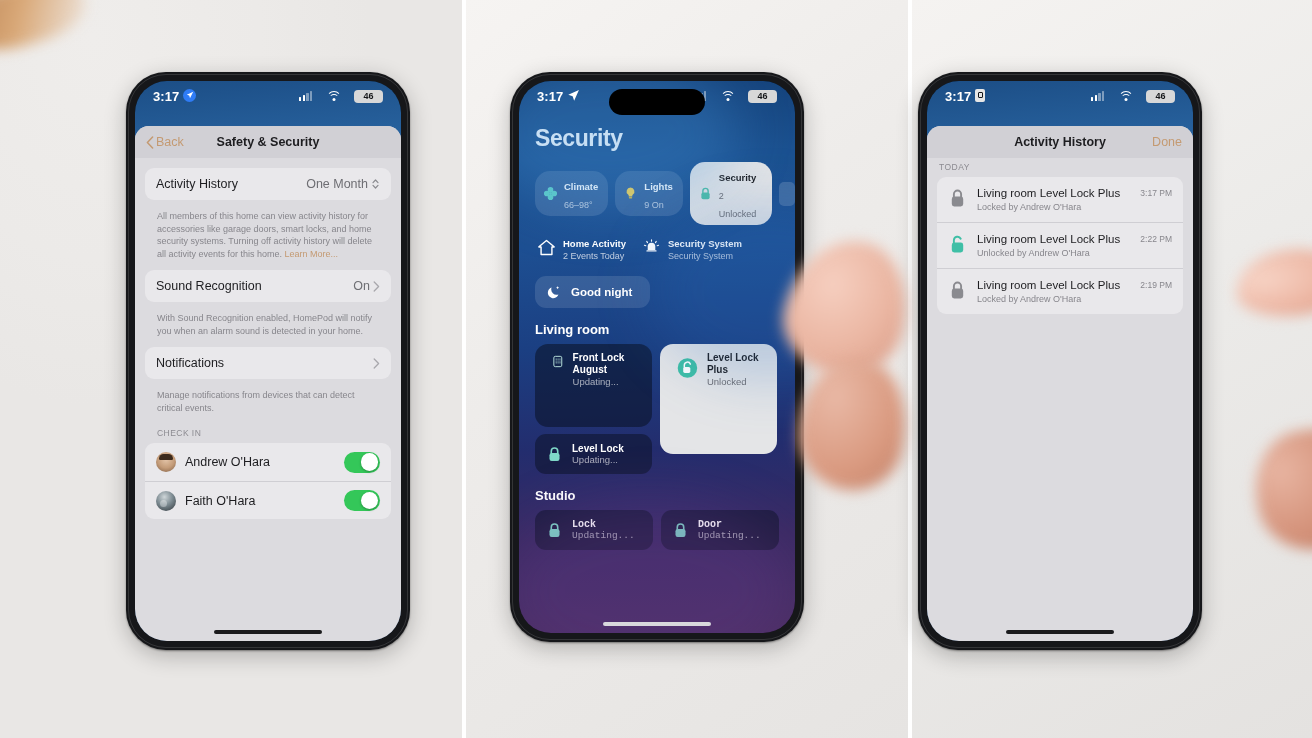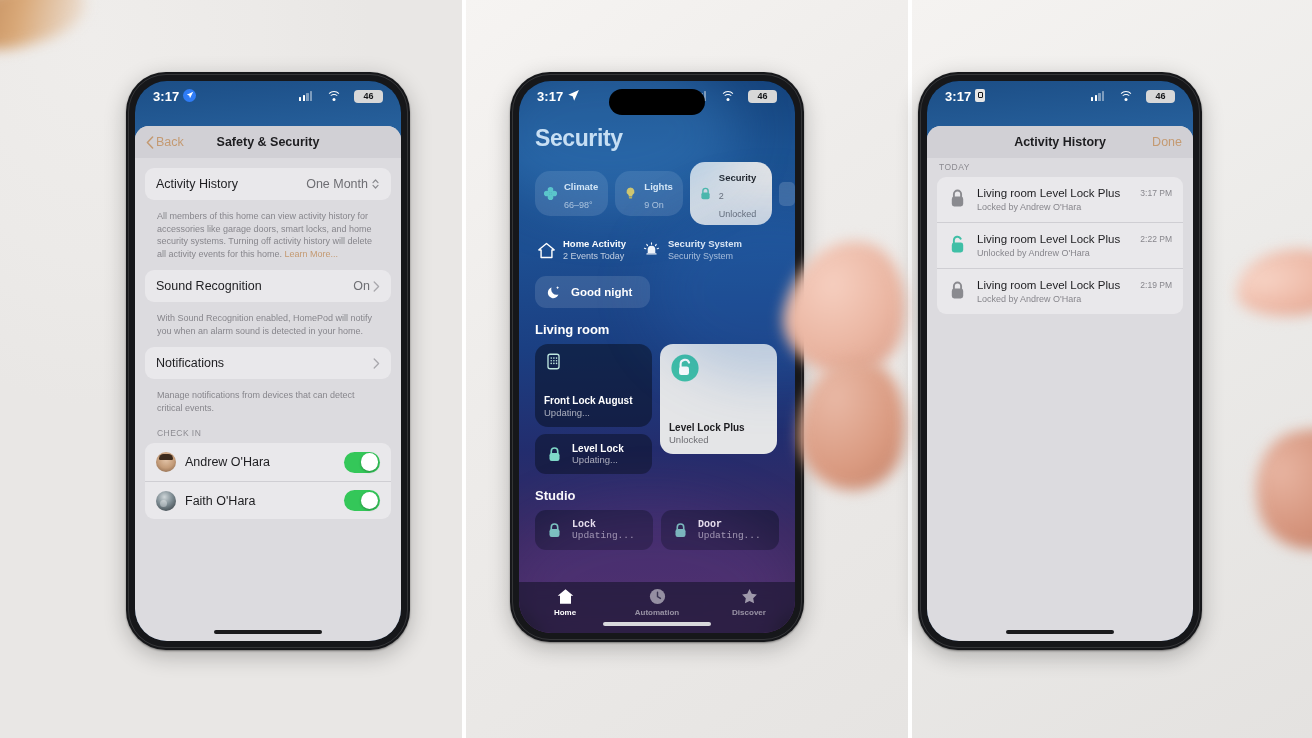--- a/index.html
+++ b/index.html
@@ -165,35 +165,35 @@
     padding:4.5px 10px 4.5px 8px;background:rgba(255,255,255,.13);}
   .chip.active{background:#e4e5e7;}
   .chip-ic{width:15px;height:15px;flex:none;display:block;}
   .chip-txt .t{font-size:9.5px;font-weight:700;color:#fff;line-height:11px;}
   .chip-txt .s{font-size:9px;color:rgba(255,255,255,.66);line-height:11px;}
   .chip.active .chip-txt .t{color:#1d1d20;}
   .chip.active .chip-txt .s{color:#6e6e73;}
   .chip-edge{width:16px;height:24px;border-radius:5px;background:rgba(255,255,255,.16);flex:none;}
 
   .summary{display:flex;gap:16px;padding:13px 0 0 18px;}
-  .sum{display:flex;align-items:center;gap:7px;}
+  .sum{display:flex;align-items:flex-start;gap:7px;}
   .sum-ic{width:19px;height:19px;flex:none;display:block;}
   .sum .t{font-size:9.5px;font-weight:700;color:#fff;line-height:12px;}
   .sum .s{font-size:9px;color:rgba(255,255,255,.72);line-height:12px;}
 
   .scene{margin:14px 0 0 16px;display:inline-flex;align-items:center;gap:9px;
     background:rgba(255,255,255,.12);border-radius:11px;padding:8px 18px 8px 11px;}
   .scene-ic{width:16px;height:16px;display:block;flex:none;}
   .scene-lbl{font-size:11.5px;font-weight:700;color:#fff;}
 
   .room-head{font-size:13px;font-weight:700;color:#fff;margin:14px 0 7px 16px;}
   .tiles{display:flex;gap:8px;padding:0 16px;}
   .tile-col{display:flex;flex-direction:column;gap:7px;width:117px;}
   .tile-lg{height:83px;border-radius:13px;background:rgba(10,16,34,.55);
-    padding:8px 9px;box-sizing:border-box;display:flex;flex-direction:column;
+    padding:8px 16px;box-sizing:border-box;display:flex;flex-direction:row;
     justify-content:space-between;gap:8px;}
   .tile-lg.on{background:#e4e5e7;}
   .tile-ic{width:19px;height:19px;display:block;}
   .tile-t{font-size:10px;font-weight:700;color:#fff;line-height:12px;}
   .tile-s{font-size:9.5px;color:rgba(255,255,255,.62);line-height:12px;}
   .tile-lg.on .tile-t{color:#1d1d20;}
   .tile-lg.on .tile-s{color:#6e6e73;}
   .tile-sm{height:40px;border-radius:11px;background:rgba(10,16,34,.5);
     display:flex;align-items:center;gap:8px;padding:0 10px;box-sizing:border-box;}
   .tile-sm .tx .tile-t{line-height:11.5px;}
@@ -512,41 +512,20 @@
               <path d="M6.6 8.6V6.5a3.4 3.4 0 0 1 6.8 0v2.1" stroke="#7fd8c8" stroke-width="1.7" fill="none" stroke-linecap="round"></path>
               <rect x="4.7" y="8.4" width="10.6" height="8.4" rx="2.3" fill="#7fd8c8"></rect>
             </svg>
             <div class="tx">
               <div class="tile-t">Door</div>
               <div class="tile-s">Updating...</div>
             </div>
           </div>
         </div>
 
-        <div class="tabbar">
-          <div class="tab active">
-            <svg class="tab-ic" viewBox="0 0 20 20">
-              <path d="M10 2.4 18.2 9.3h-2.4v8.2H4.2V9.3H1.8z" fill="#fff"></path>
-            </svg>
-            <span class="tab-lbl">Home</span>
-          </div>
-          <div class="tab">
-            <svg class="tab-ic" viewBox="0 0 20 20">
-              <circle cx="10" cy="10" r="8" fill="rgba(255,255,255,.5)"></circle>
-              <path d="M10 5.4V10l3.1 2" stroke="#3a3552" stroke-width="1.5" fill="none" stroke-linecap="round"></path>
-            </svg>
-            <span class="tab-lbl">Automation</span>
-          </div>
-          <div class="tab">
-            <svg class="tab-ic" viewBox="0 0 20 20">
-              <path d="M10 2.2l2.4 5 5.4.8-3.9 3.8.9 5.4-4.8-2.5-4.8 2.5.9-5.4L2.2 8l5.4-.8z" fill="rgba(255,255,255,.55)"></path>
-            </svg>
-            <span class="tab-lbl">Discover</span>
-          </div>
-        </div>
         <div class="home-ind light"></div>
       </div>
     </div>
   </div>
 
   <div class="finger" id="finger-mid-a"></div>
   <div class="finger" id="finger-mid-b"></div>
 
   <div class="phone" id="phone-3">
     <div class="screen">

